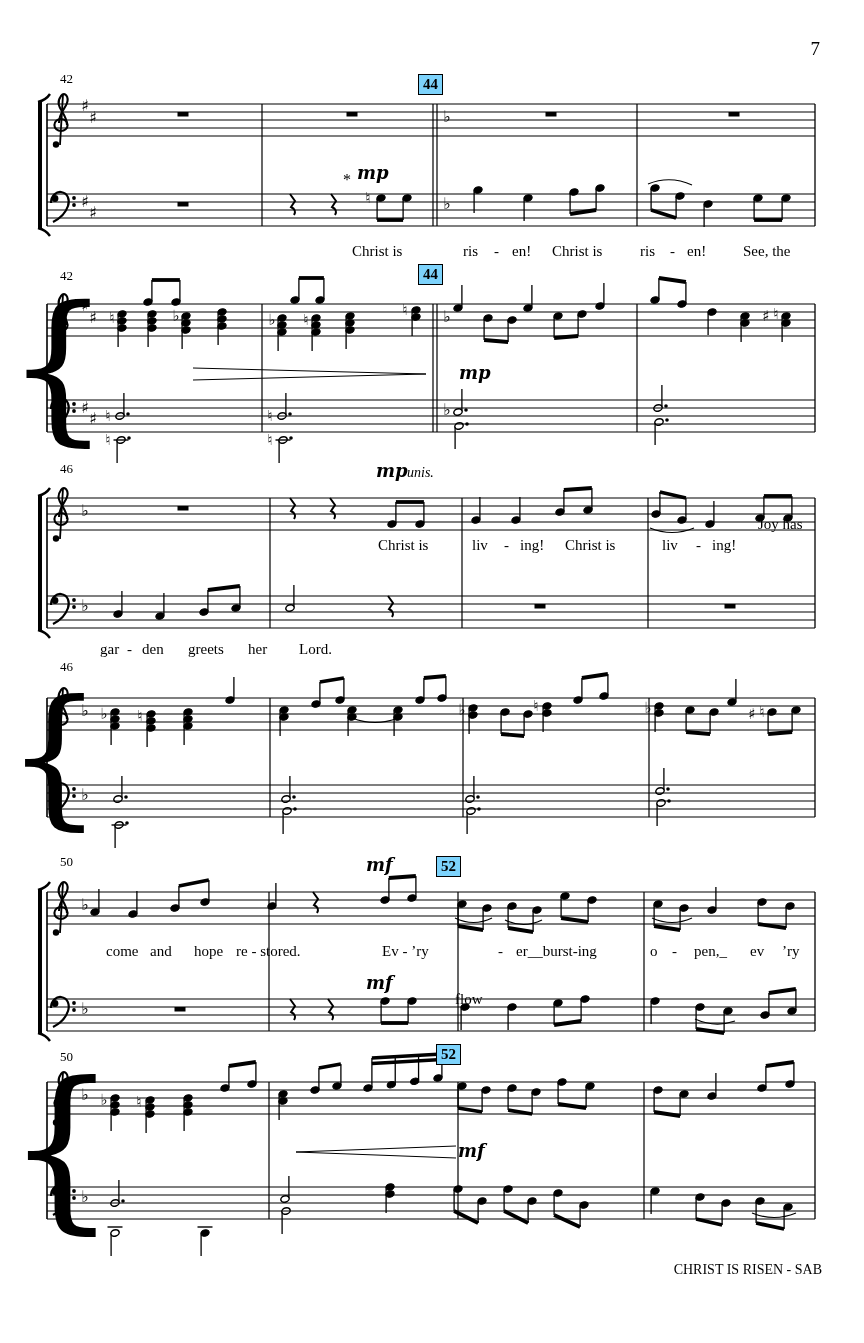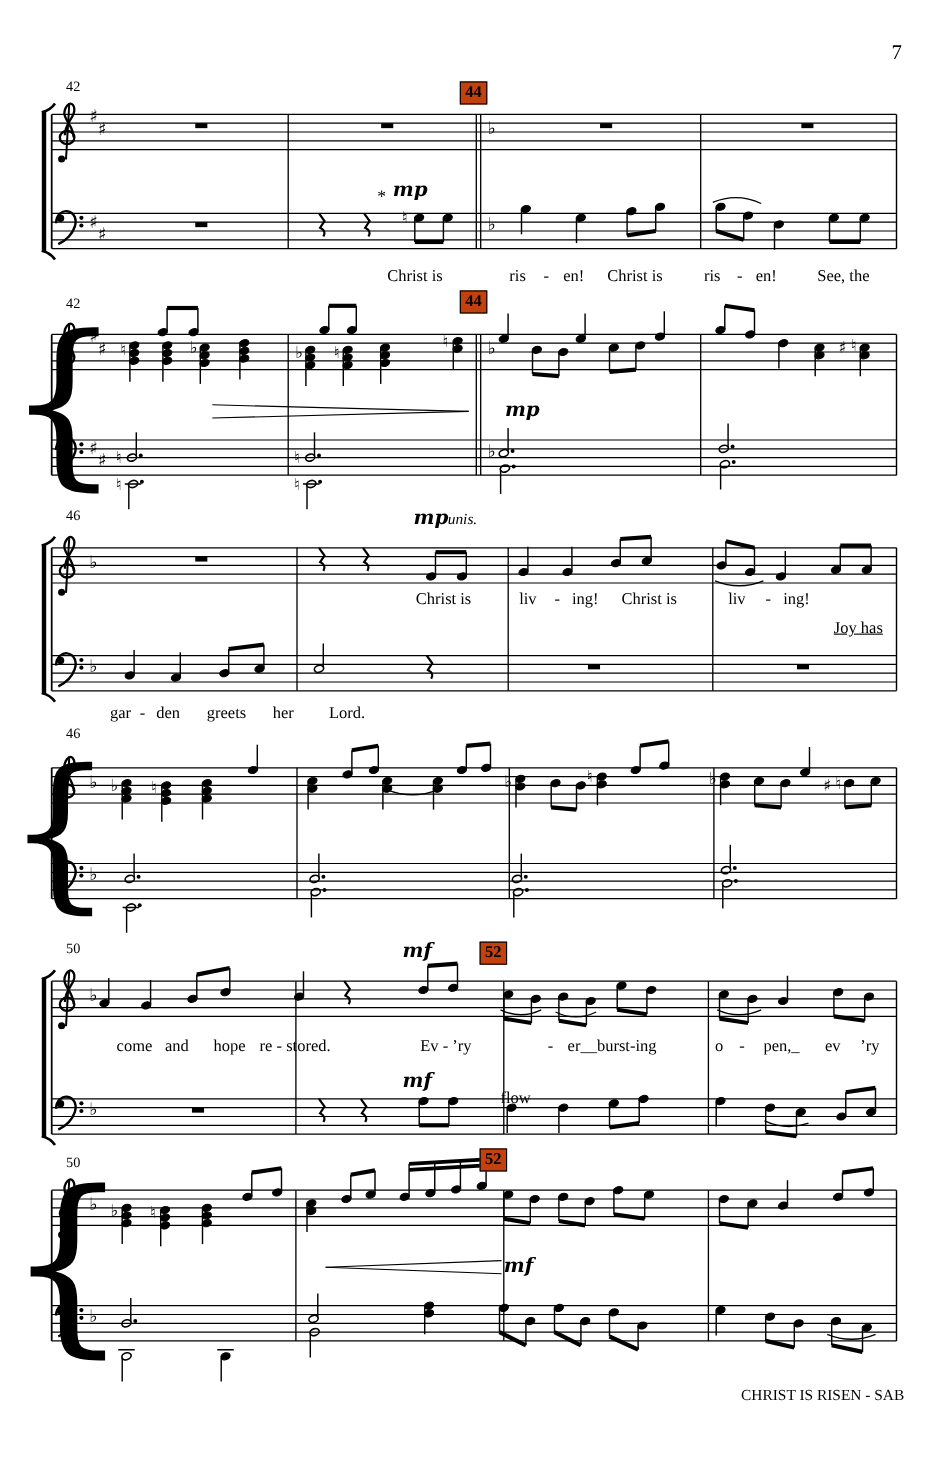--- a/index.html
+++ b/index.html
@@ -6,21 +6,21 @@
   .sheet{position:relative;width:864px;height:1343px;background:#ffffff;
          font-family:"Liberation Serif",serif;color:#000;overflow:hidden;margin:0 auto;}
   #score{position:absolute;left:0;top:0;}
   .ov{position:absolute;white-space:pre;line-height:1;}
   .lyric{font-size:15px;}
   .dyn{font-family:"DejaVu Serif",serif;font-style:italic;font-weight:bold;font-size:18px;text-align:right;}
   .ital{font-family:"Liberation Serif",serif;font-style:italic;font-size:14px;}
   .sym{font-size:16px;}
   .mnum{font-size:13px;}
   .rehearsal{position:absolute;border:1.7px solid #000;padding:0 4px;font-weight:bold;
-             font-size:15px;line-height:19px;background:#c2410c;font-family:"Liberation Serif",serif;}
+             font-size:15px;line-height:19px;background:#7dd3fc;font-family:"Liberation Serif",serif;}
   .page-number{position:absolute;top:38px;right:44px;font-size:19px;}
   .footer-left{position:absolute;left:47px;top:1261px;font-size:16px;}
   .footer-right{position:absolute;right:42px;top:1262px;font-size:14px;}
 </style>
 </head>
 <body>
 
 <div class="sheet">
   <div class="page-number">7</div>
   <svg id="score" width="864" height="1343" viewBox="0 0 864 1343">
@@ -698,21 +698,21 @@
       <span class="ov dyn" style="left: 376px; top: 462px;">mp</span>
       <span class="ov ital" style="left: 407px; top: 466px;">unis.</span>
       <span class="ov lyric" style="left: 378px; top: 538px;">Christ is</span>
       <span class="ov lyric" style="left: 472px; top: 538px;">liv</span>
       <span class="ov lyric" style="left: 504px; top: 538px;">-</span>
       <span class="ov lyric" style="left: 520px; top: 538px;">ing!</span>
       <span class="ov lyric" style="left: 565px; top: 538px;">Christ is</span>
       <span class="ov lyric" style="left: 662px; top: 538px;">liv</span>
       <span class="ov lyric" style="left: 696px; top: 538px;">-</span>
       <span class="ov lyric" style="left: 712px; top: 538px;">ing!</span>
-      <span class="ov lyric" style="left: 758px; top: 564px; text-decoration: underline;">Joy has</span>
+      <span class="ov lyric" style="left: 758px; top: 517px;">Joy has</span>
       <span class="ov lyric" style="left: 100px; top: 642px;">gar</span>
       <span class="ov lyric" style="left: 127px; top: 642px;">-</span>
       <span class="ov lyric" style="left: 142px; top: 642px;">den</span>
       <span class="ov lyric" style="left: 188px; top: 642px;">greets</span>
       <span class="ov lyric" style="left: 248px; top: 642px;">her</span>
       <span class="ov lyric" style="left: 283px; top: 642px; margin-left: 16px;">Lord.</span>
       <span class="ov mnum" style="left: 60px; top: 660px;">46</span>
       <span class="ov mnum" style="left: 60px; top: 855px;">50</span>
       <div class="rehearsal" style="left: 436px; top: 856px;">52</div>
       <span class="ov dyn" style="left: 366px; top: 856px;">mf</span>

